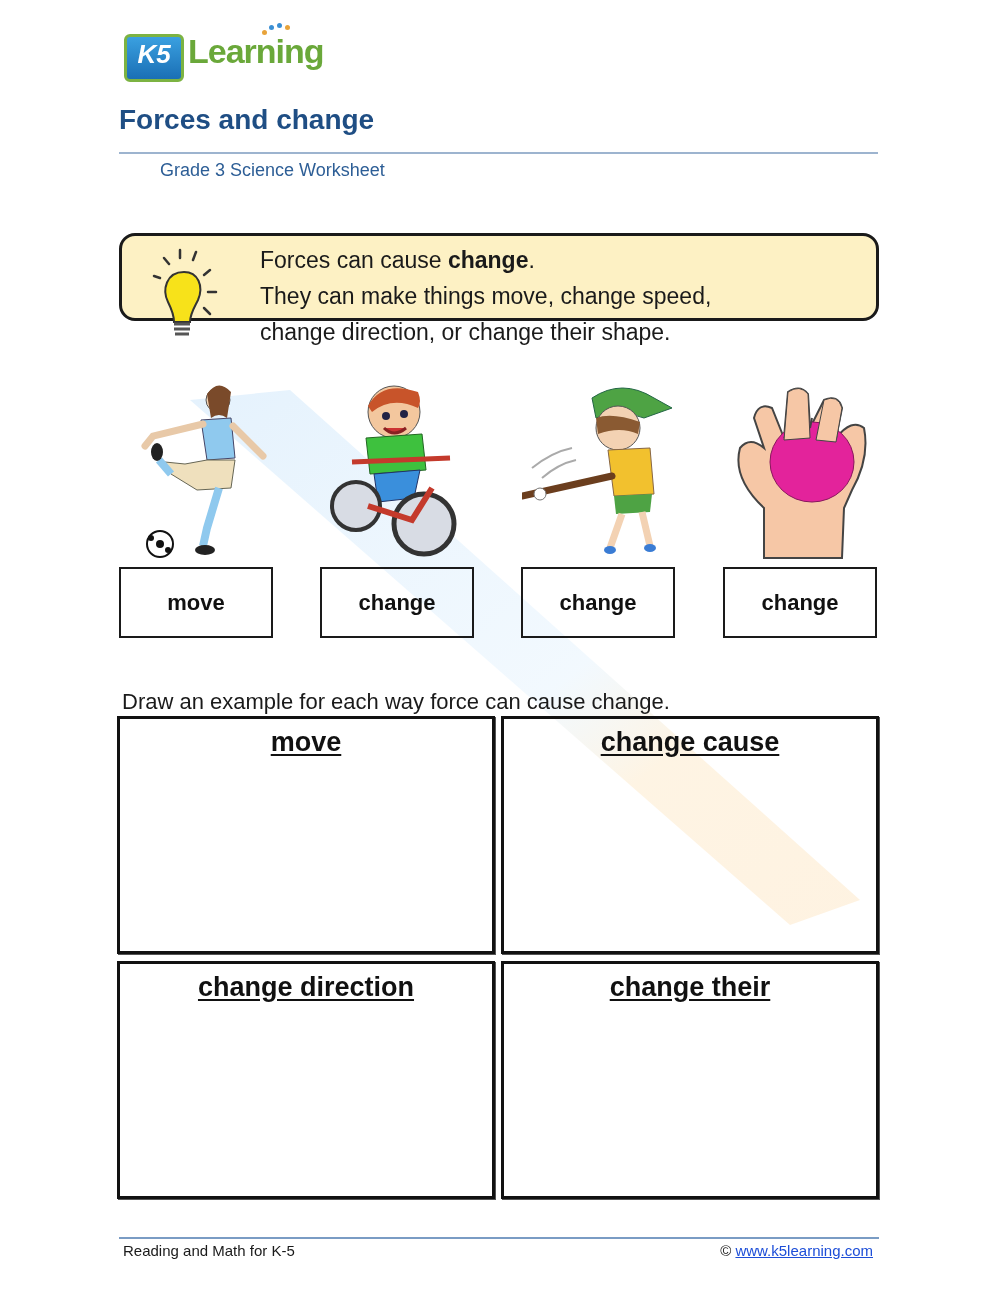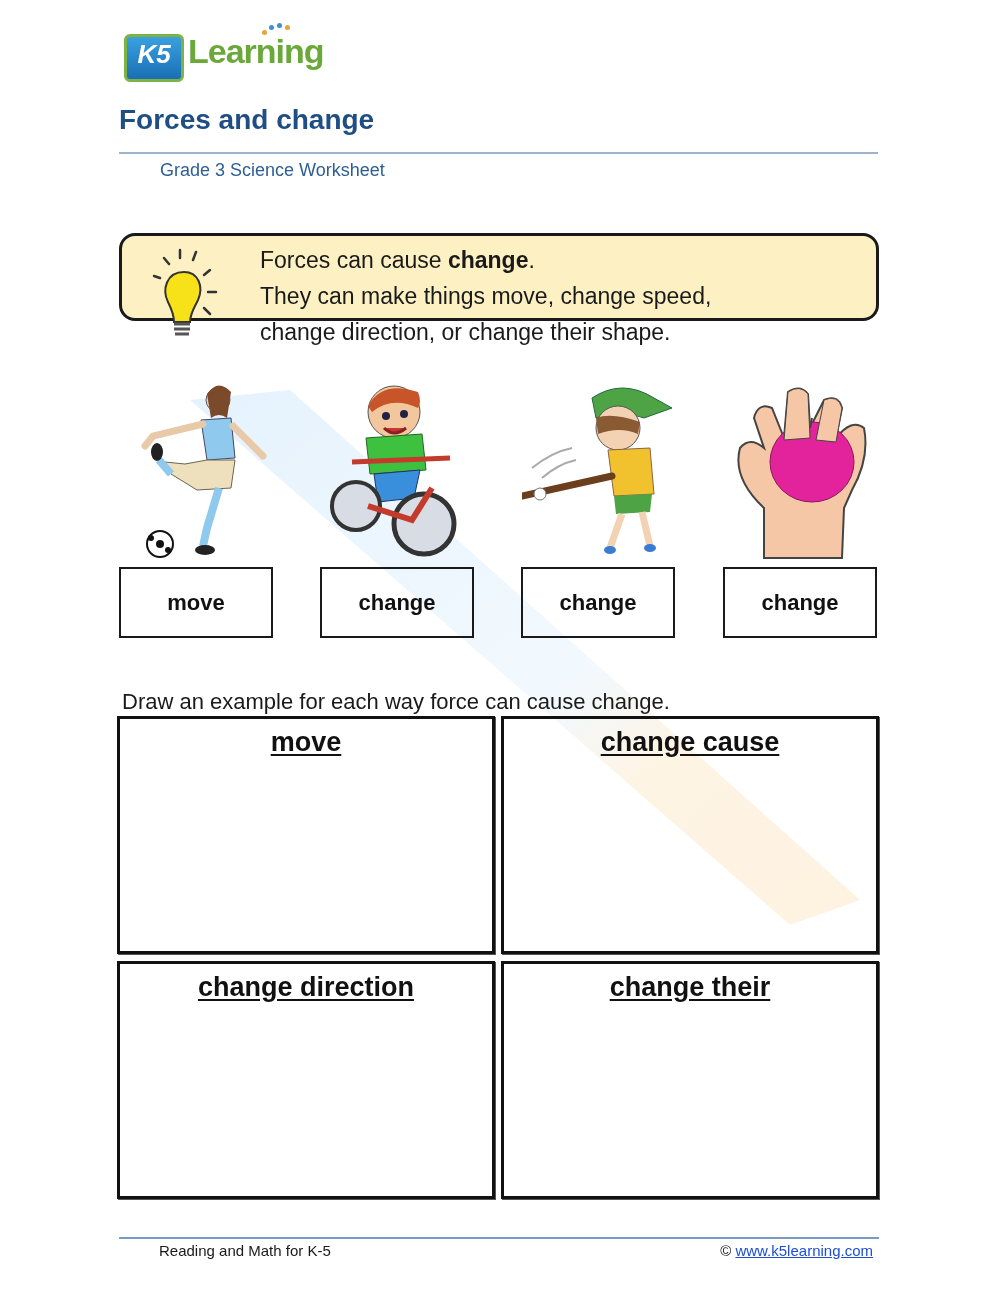--- a/index.html
+++ b/index.html
@@ -26,21 +26,21 @@
   
   .pic { top:378px; width:150px; height:182px; }
   .label-box { top:567px; width:154px; height:71px; border:2px solid #1a1a1a; box-sizing:border-box; display:flex; align-items:center; justify-content:center; font-size:22px; font-weight:bold; }
 
   .instr { left:122px; top:669px; font-size:22px; color:#1a1a1a;margin-top:20px; }
 
   .draw-box { width:378px; height:238px; border:3px solid #111; box-sizing:border-box; box-shadow:1px 1px 0 #555; }
   .draw-title { position:absolute; left:0; right:0; top:8px; text-align:center; font-size:27px; font-weight:bold; text-decoration:underline; text-underline-offset:3px; }
 
   .footer-rule { left:119px; top:1237px; width:760px; height:2px; background:#7a9cc4; }
-  .footer-left { left:123px; top:1242px; font-size:15px; color:#1a1a1a;margin-left:36px; }
+  .footer-left { left:123px; top:1242px; font-size:15px; color:#1a1a1a; }
   .footer-right { right:127px; top:1242px; font-size:15px; color:#1a1a1a; }
   .footer-right a { color:#1d4ed8; text-decoration:underline; }
 
   
   .watermark { left:170px; top:380px; width:720px; height:560px; pointer-events:none; }
 </style>
 </head>
 <body>
 
 <div class="abs logo">

